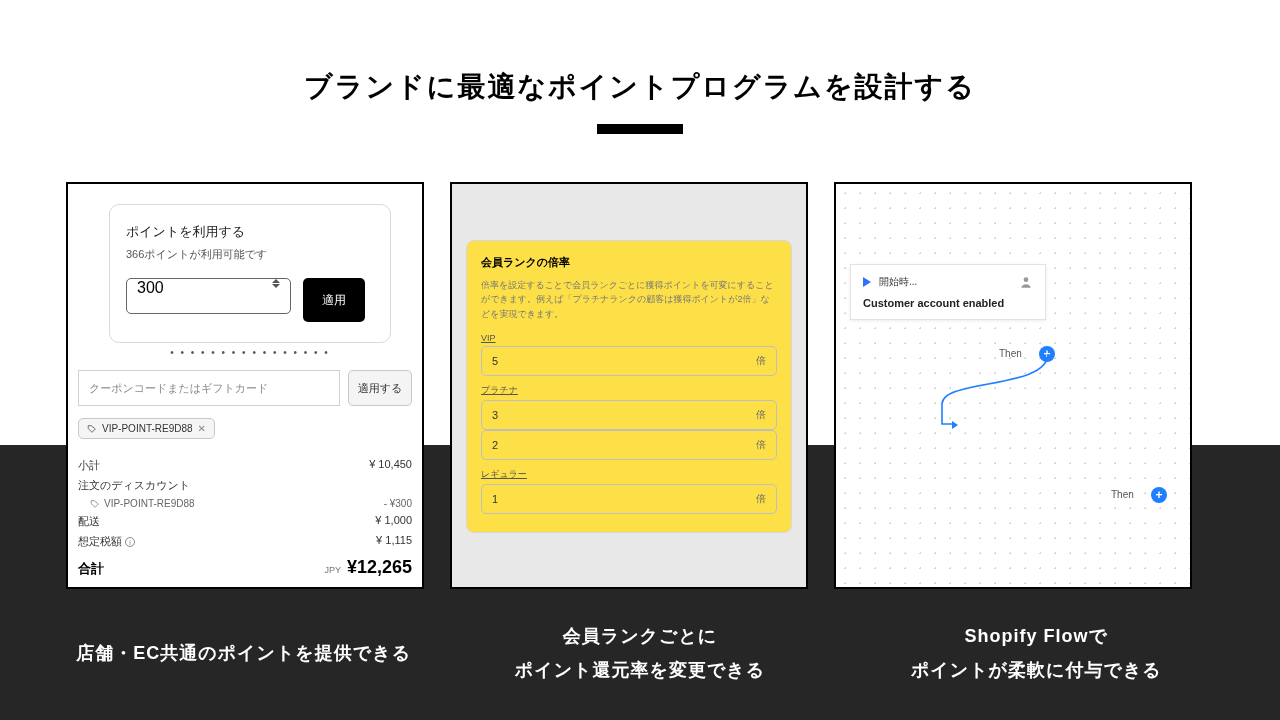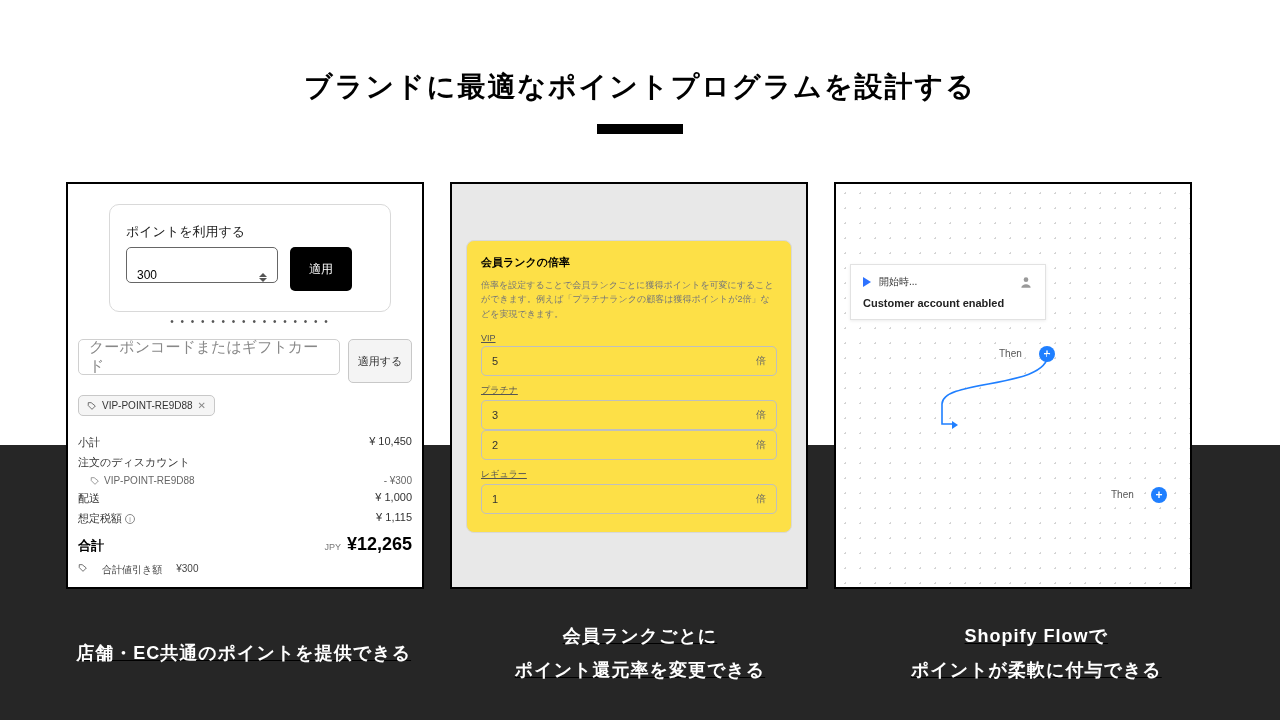--- a/index.html
+++ b/index.html
@@ -9,30 +9,30 @@
 .title-underline { width: 86px; height: 10px; background: #000; margin: 18px auto 0; }
 .cards { display: flex; gap: 26px; padding: 48px 66px 0; position: relative; z-index: 1; }
 .card-frame { width: 358px; border: 2px solid #000; background: #eee; height: 407px; overflow: hidden; }
 
 
 .c1-wrap { background: #fff; height: 100%; padding: 14px 0 0 10px; position: relative; }
 .c1-box { border: 1px solid #d9d9d9; border-radius: 10px; padding: 18px 16px 20px; width: 282px; margin: 6px auto 0; }
 .c1-box-title { font-size: 13px; color: #222; margin-bottom: 6px; }
 .c1-box-sub { font-size: 11px; color: #555; margin-bottom: 16px; }
 .c1-input-row { display: flex; gap: 12px; }
-.c1-num { width: 152px; height: 36px; border: 1px solid #666; border-radius: 5px; padding: 0 10px; font-size: 12px; display: flex; align-items: flex-end; justify-content: space-between; }
+.c1-num { width: 165px; height: 36px; border: 1px solid #666; border-radius: 5px; padding: 0 10px; font-size: 16px; display: flex; align-items: flex-start; justify-content: space-between; }
 .c1-stepper { display: flex; flex-direction: column; gap: 1px; }
 .c1-stepper span { width: 0; height: 0; border-left: 4px solid transparent; border-right: 4px solid transparent; }
 .c1-step-up { border-bottom: 4px solid #555; }
 .c1-step-dn { border-top: 4px solid #555; }
 .c1-apply1 { width: 62px; height: 44px; background: #000; color: #fff; border-radius: 5px; display: flex; align-items: center; justify-content: center; font-size: 12px; }
 .c1-dots { text-align: center; letter-spacing: 2px; color: #555; font-size: 10px; margin-top: 4px; }
 .c1-coupon-row { display: flex; gap: 8px; padding: 12px 10px 0 0; }
-.c1-coupon { flex: 1; border: 1px solid #d0d0d0; border-radius: 5px; height: 36px; display: flex; align-items: center; padding: 0 10px; font-size: 15px; color: #888; }
-.c1-apply2 { width: 64px; height: 44px; border: 1px solid #c8c8c8; border-radius: 5px; background: #f4f4f4; display: flex; align-items: center; justify-content: center; font-size: 11px; color: #333; }
+.c1-coupon { flex: 1; border: 1px solid #d0d0d0; border-radius: 0; height: 36px; display: flex; align-items: center; padding: 0 10px; font-size: 11px; color: #888; }
+.c1-apply2 { width: 64px; height: 36px; border: 1px solid #c8c8c8; border-radius: 5px; background: #f4f4f4; display: flex; align-items: center; justify-content: center; font-size: 11px; color: #333; }
 .c1-chip { display: inline-flex; align-items: center; gap: 5px; border: 1px solid #c8c8c8; background: #f5f5f5; border-radius: 5px; padding: 4px 8px; font-size: 10px; color: #333; margin-top: 12px; }
 .c1-line { display: flex; justify-content: space-between; font-size: 11px; color: #333; padding: 5px 10px 0 0; }
 .c1-sub { color: #666; font-size: 10px; padding-left: 12px; }
 .c1-total { display: flex; justify-content: space-between; align-items: baseline; padding: 8px 10px 0 0; }
 .c1-total-label { font-size: 13px; font-weight: 700; }
 .c1-total-cur { font-size: 9px; color: #777; margin-right: 6px; }
 .c1-total-amt { font-size: 18px; font-weight: 700; }
 .c1-footer { font-size: 10px; color: #444; padding-top: 8px; display: flex; gap: 14px; align-items: flex-start; }
 .tag-icon { width: 10px; height: 10px; display: inline-block; }
 
@@ -63,36 +63,37 @@
 .c3-arrow { position: absolute; top: 237px; left: 116px; width: 0; height: 0; border-top: 4px solid transparent; border-bottom: 4px solid transparent; border-left: 6px solid #1f7fff; }
 .c3-node2 { position: absolute; top: 225px; left: 128px; width: 210px; background: #fff; border-radius: 8px; border: 1px solid #e2e2e2; box-shadow: 0 1px 3px rgba(0,0,0,0.08); padding: 10px 12px 14px; }
 .c3-node2-head { display: flex; align-items: center; justify-content: space-between; margin-bottom: 8px; }
 .c3-dot { width: 10px; height: 10px; background: #1f7fff; border-radius: 50%; }
 .c3-node2-title { font-size: 11px; font-weight: 600; color: #222; }
 .c3-node2-sub { font-size: 9px; color: #666; margin-top: 3px; }
 .c3-pen { width: 14px; height: 10px; }
 .c3-then2 { position: absolute; top: 305px; left: 275px; font-size: 10px; color: #555; }
 .c3-plus2 { top: 303px; left: 315px; }
 
-.captions { display: flex; gap: 41px; padding: 30px 66px 0; position: relative; z-index: 1; text-decoration: underline; }
+.captions { display: flex; gap: 41px; padding: 30px 66px 0; position: relative; z-index: 1; }
 .caption { width: 358px; text-align: center; color: #fff; font-weight: 700; font-size: 18px; line-height: 1.9; letter-spacing: 1px; display: flex; align-items: center; justify-content: center; }
 </style>
 </head>
 <body>
 
 <h1 class="page-title">ブランドに最適なポイントプログラムを設計する</h1>
 <div class="title-underline"></div>
 <div class="dark-band"></div>
 
 <div class="cards">
 
   <div class="card-frame">
     <div class="c1-wrap">
       <div class="c1-box">
         <div class="c1-box-title">ポイントを利用する</div>
+        <div class="c1-box-sub">366ポイントが利用可能です</div>
         <div class="c1-input-row">
           <div class="c1-num">
             <span>300</span>
             <span class="c1-stepper">
               <span class="c1-step-up"></span>
               <span class="c1-step-dn"></span>
             </span>
           </div>
           <div class="c1-apply1">適用</div>
         </div>

